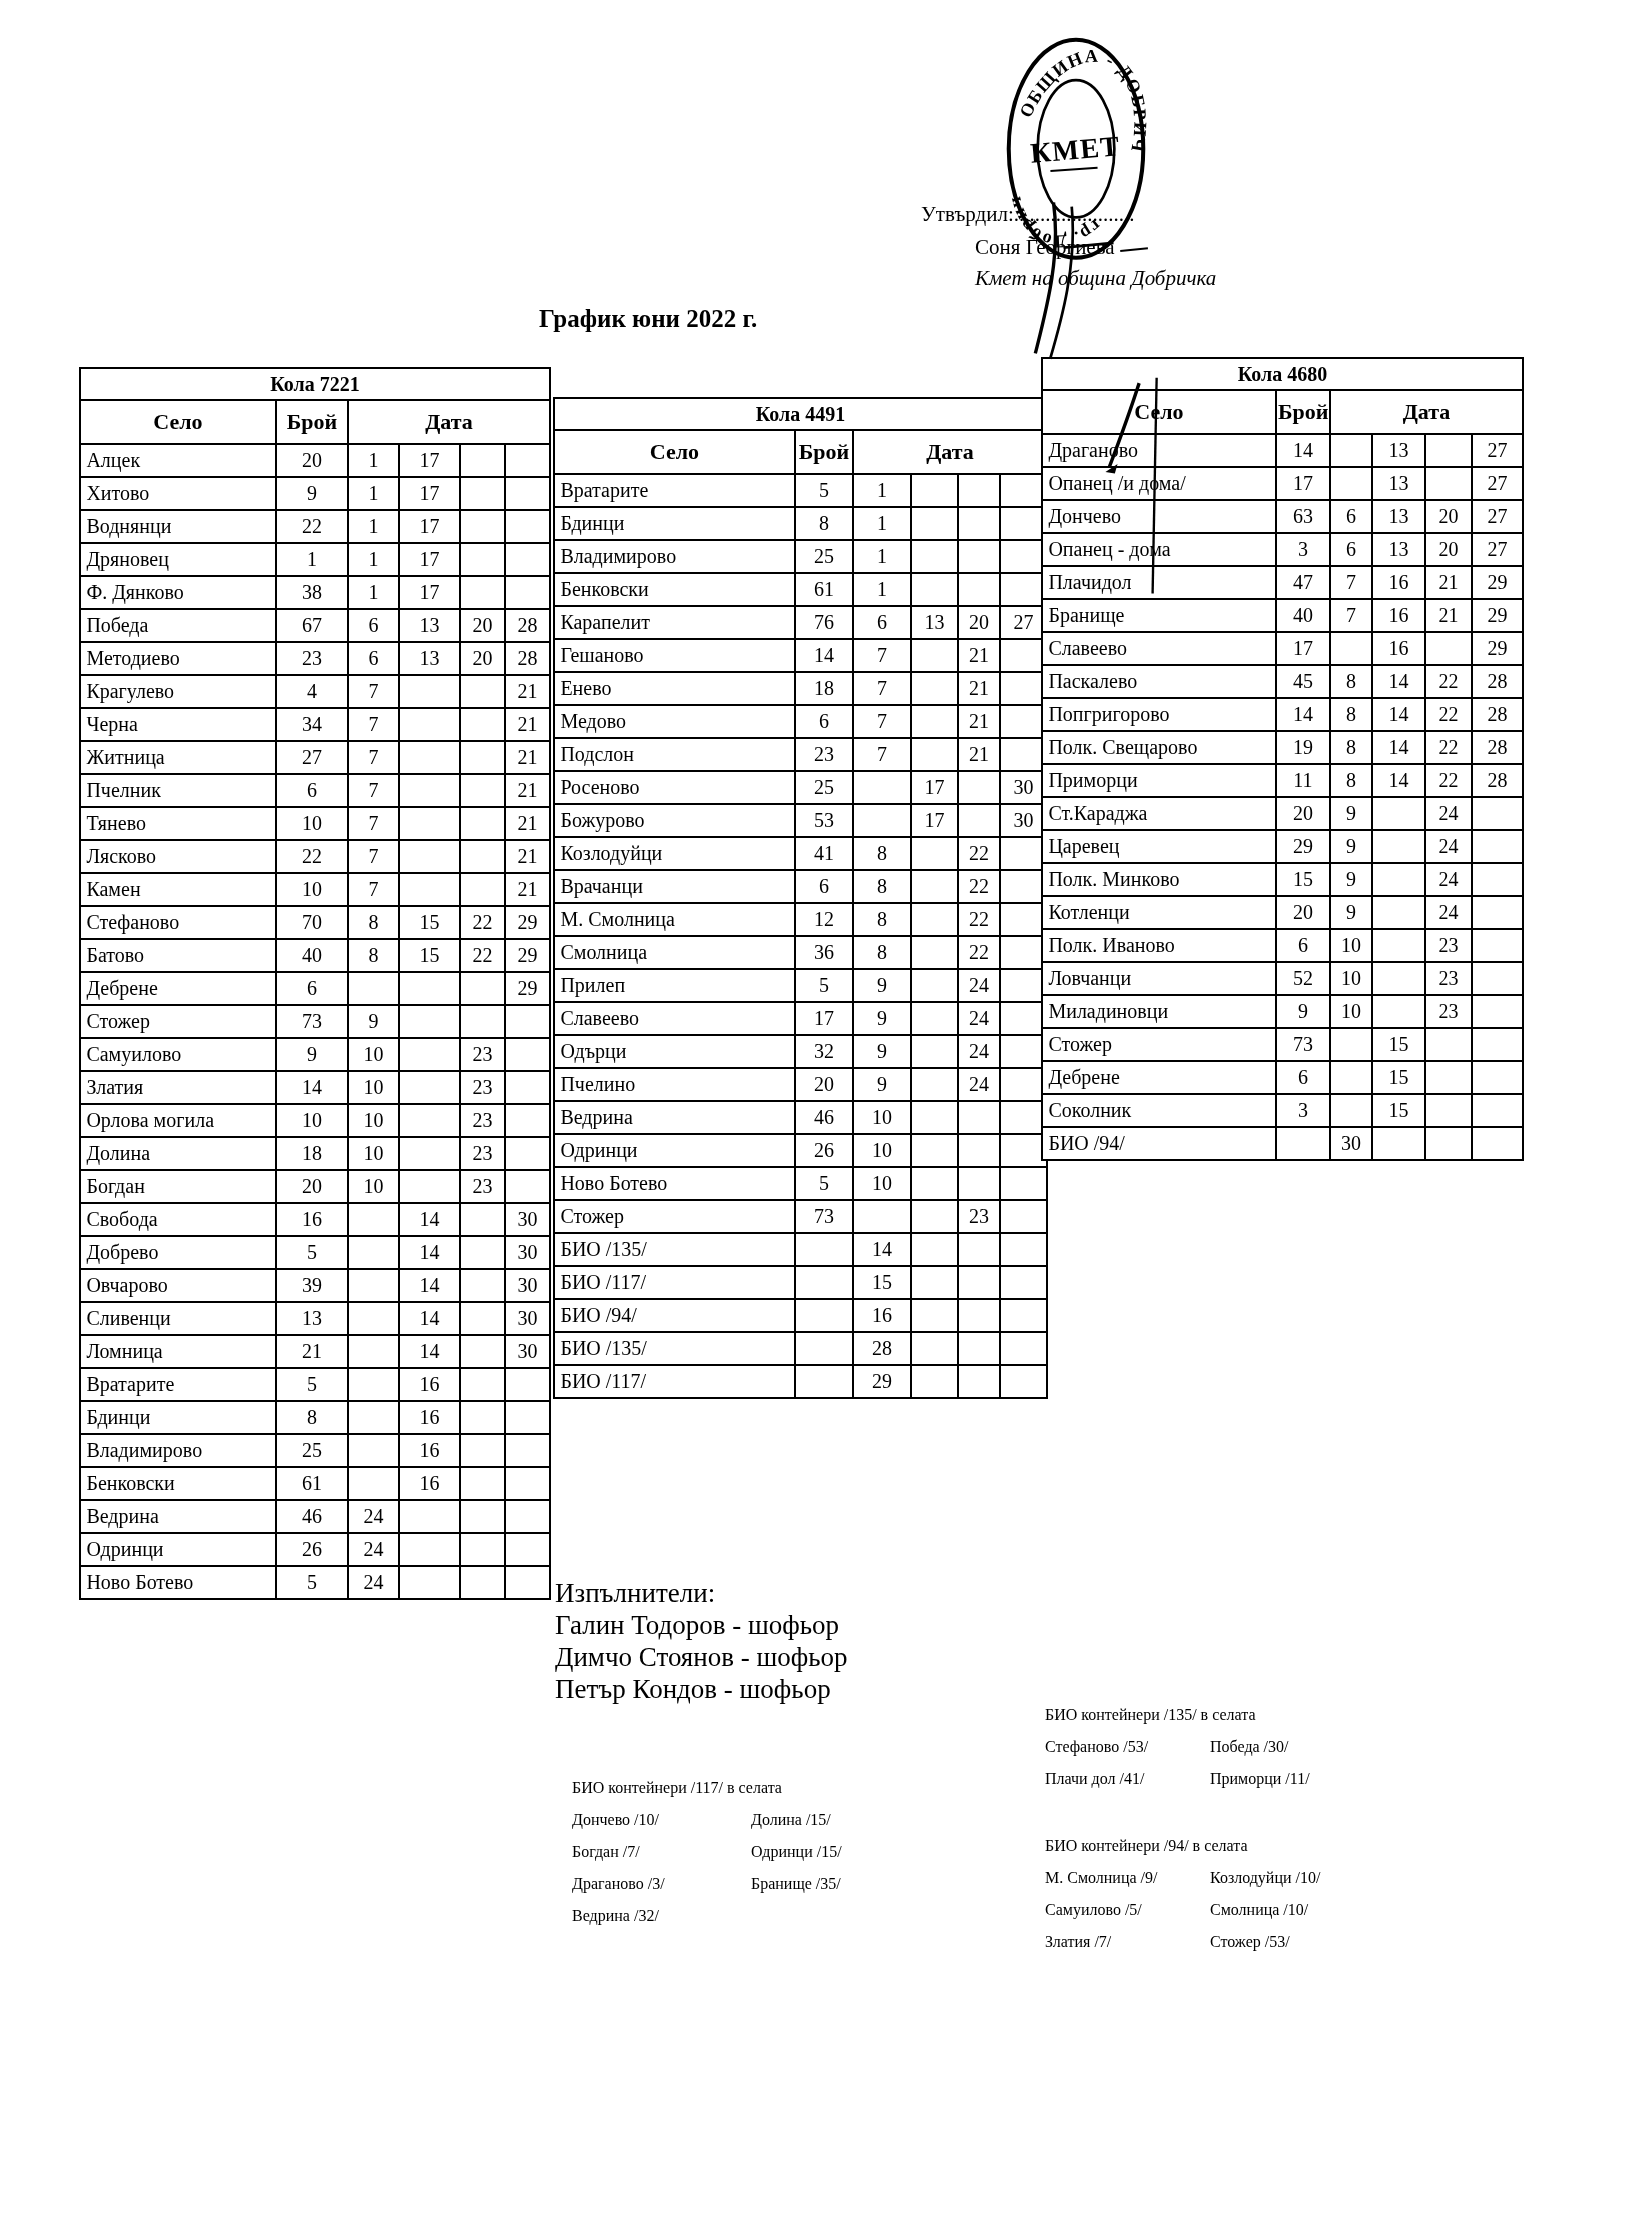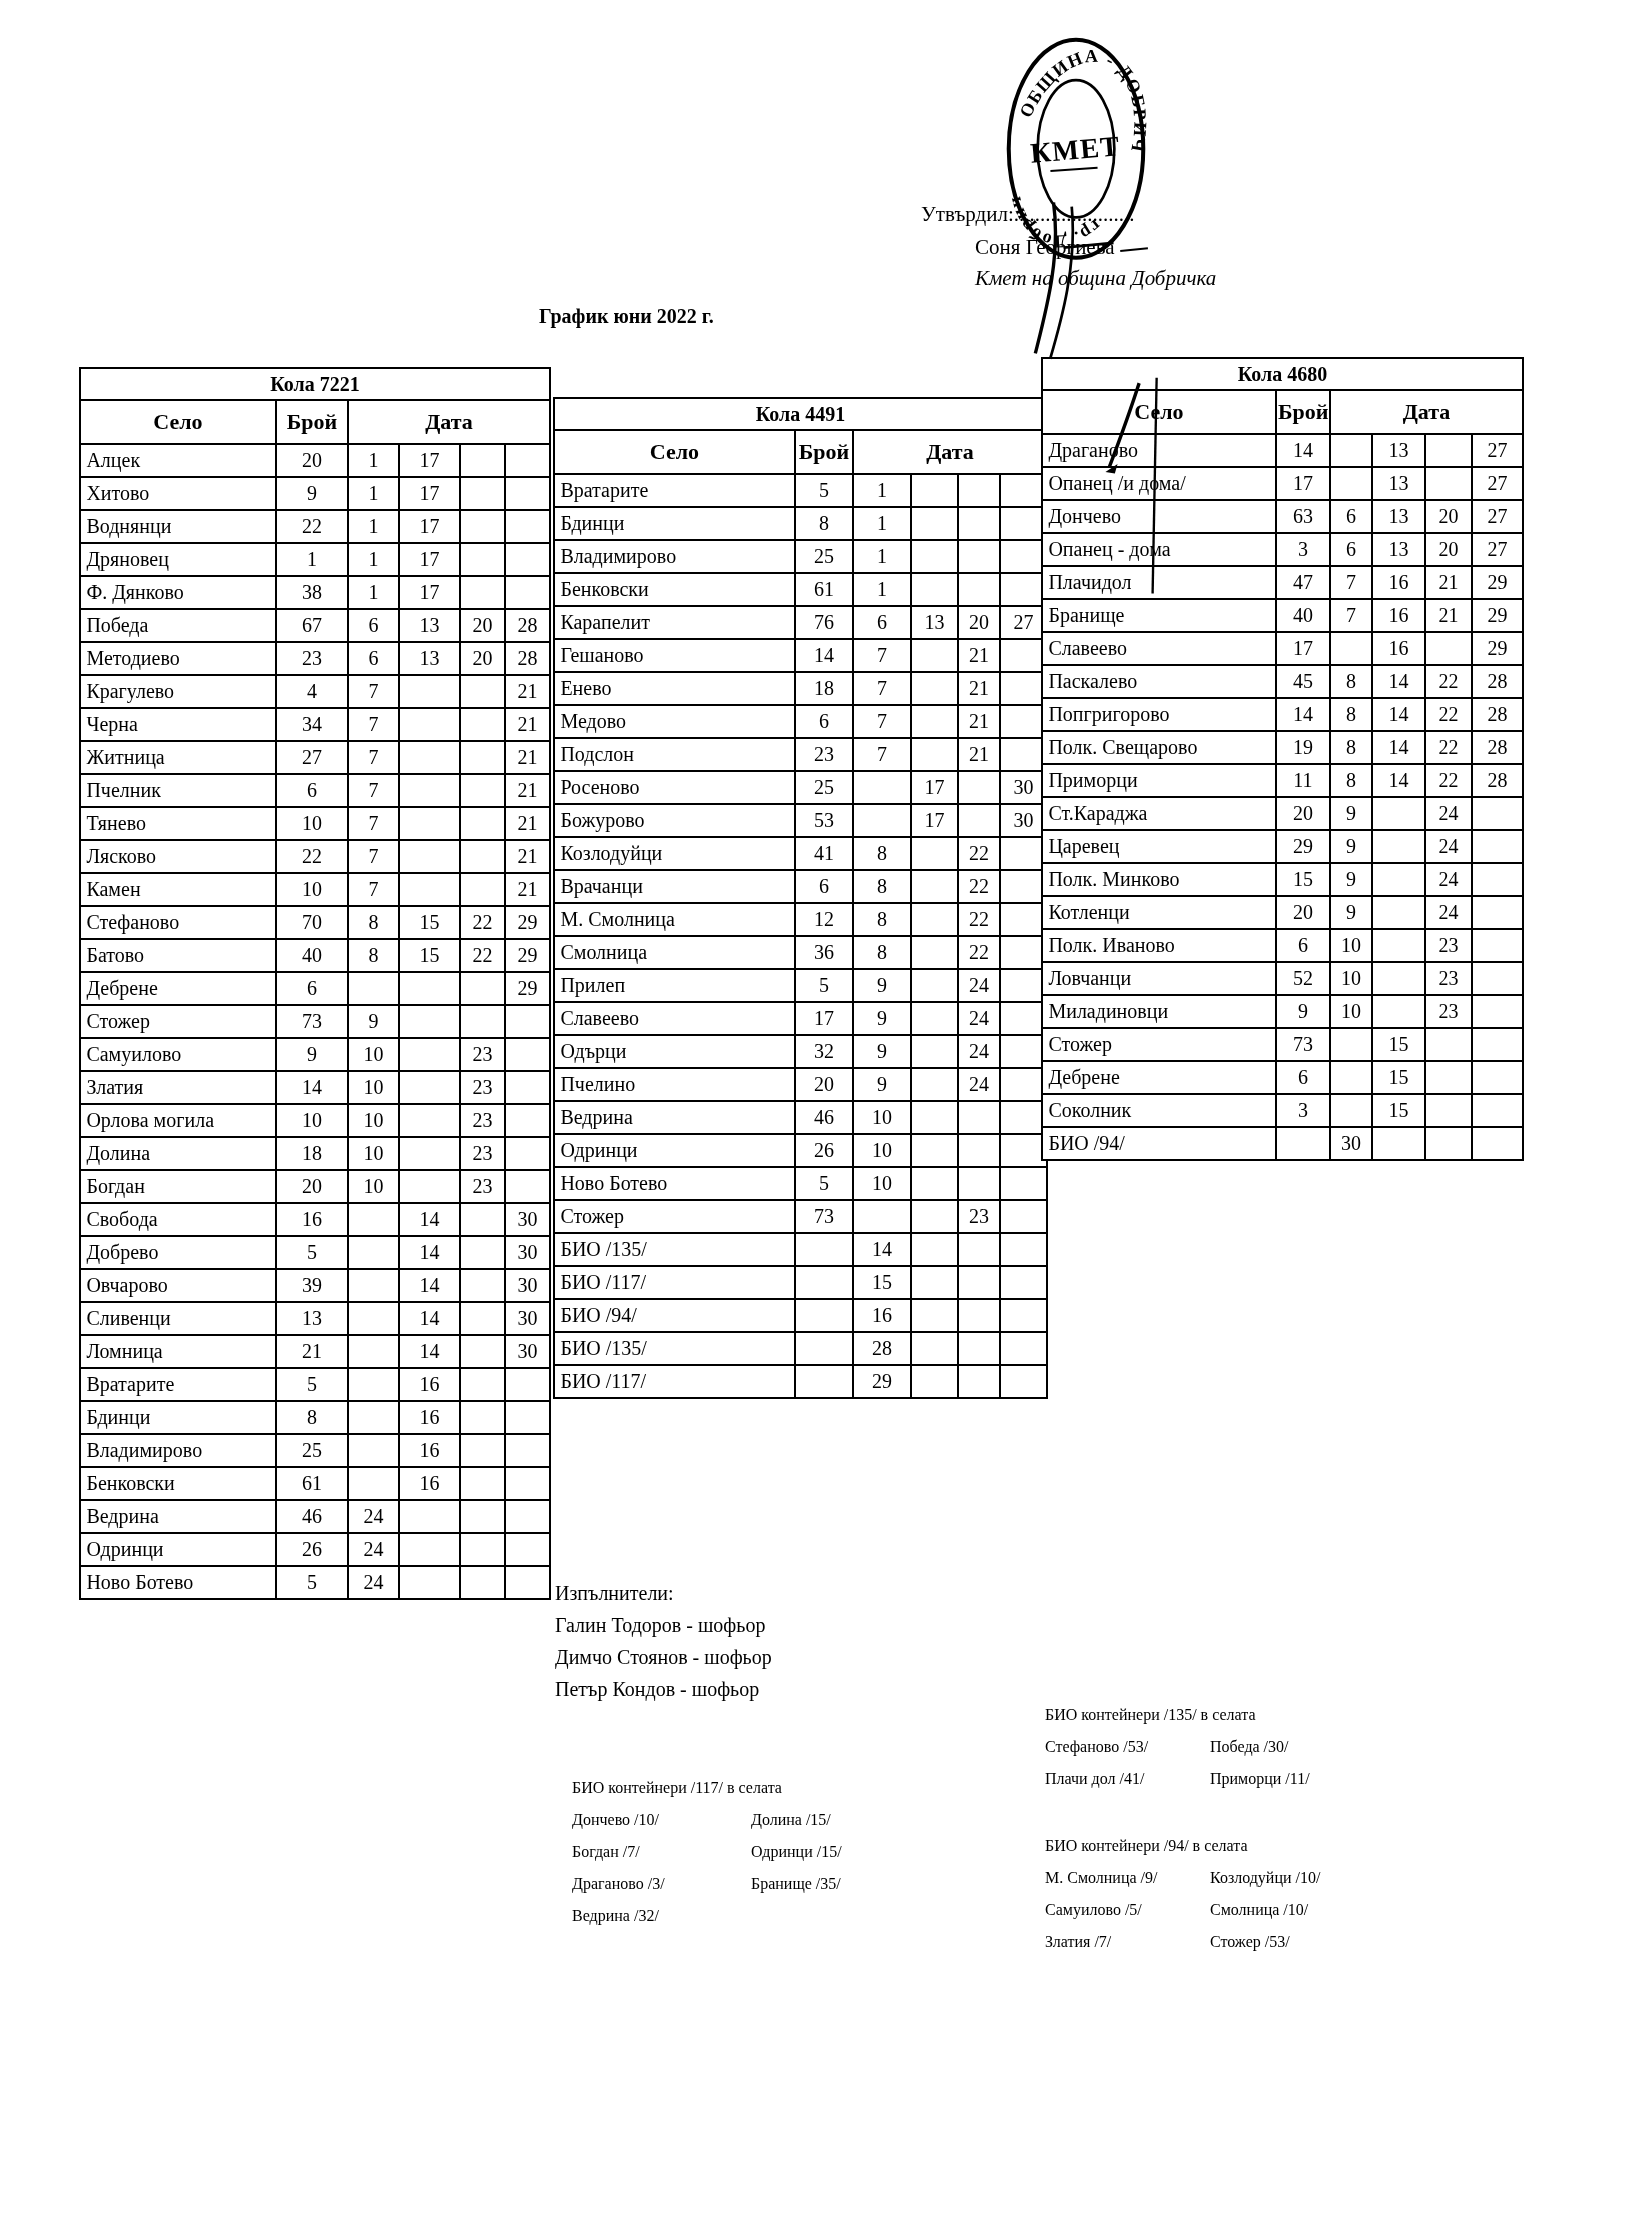--- a/index.html
+++ b/index.html
@@ -7,42 +7,42 @@
     position:relative;
     width:1646px;height:2239px;
     background:#ffffff;
     font-family:"Liberation Serif", serif;
     color:#000;
     overflow:hidden;
   }
   
   .approve-line{position:absolute;font-size:21px;white-space:nowrap;}
   .approver-title{font-style:italic;}
-  .doc-title{position:absolute;font-size:20px;font-weight:bold;white-space:nowrap;}
+  .doc-title{position:absolute;font-size:25px;font-weight:bold;white-space:nowrap;}
   
   table.sched{
     position:absolute;
     border-collapse:collapse;
     table-layout:fixed;
     background:#fff;
   }
   table.sched th, table.sched td{
     border:2px solid #000;
     box-sizing:border-box;
     overflow:hidden;
     white-space:nowrap;
     font-family:"Liberation Serif", serif;
   }
   table.sched th.car{font-size:20px;font-weight:bold;text-align:center;height:32px;border-bottom-width:2.7px;}
   table.sched tr.hdr th{font-size:22px;font-weight:bold;text-align:center;height:44px;}
   table.sched td{height:33px;font-size:20px;}
   table.sched td.v{text-align:left;padding:0 2.7px 0 5.4px;}
   table.sched td.n{text-align:center;padding:0 1.3px;}
   
-  .txtblock{position:absolute;font-size:20px;line-height:32px;white-space:nowrap;}
+  .txtblock{position:absolute;font-size:27px;line-height:32px;white-space:nowrap;}
   .bio{position:absolute;font-size:16px;line-height:32px;white-space:nowrap;}
   .bio .cols{display:flex;}
   .bio .c2{}
   
   .overlay{position:absolute;left:0;top:0;pointer-events:none;}
 </style>
 </head>
 <body>
 
 <div class="page">

